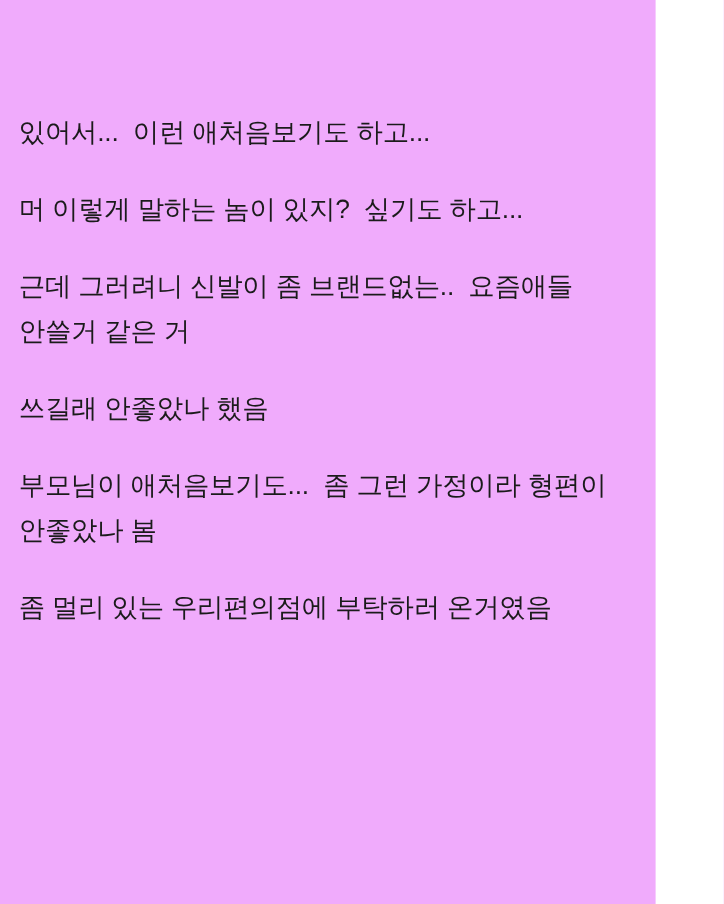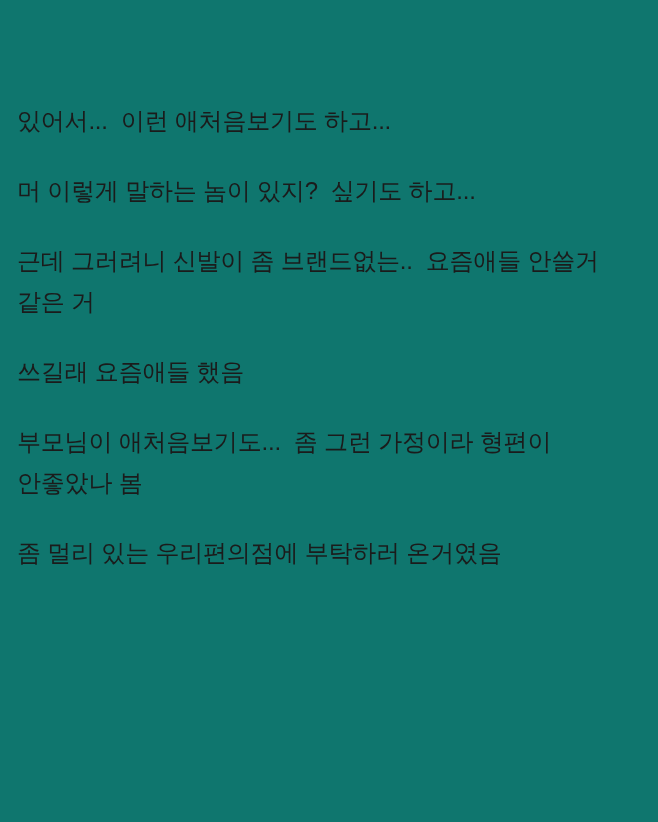--- a/index.html
+++ b/index.html
@@ -8,23 +8,23 @@
   }
   body {
     width: 658px;
     height: 822px;
     background: #ffffff;
     overflow: hidden;
     font-family: "Liberation Sans", "DejaVu Sans", sans-serif;
   }
   .page {
     box-sizing: border-box;
-    width: 658px;
+    width: 596px;
     height: 822px;
-    background: #0f766e;
+    background: #f0abfc;
     padding: 100px 18px 0 17px;
   }
   .post-body {
     max-width: 616px;
   }
   .para {
     margin: 0 0 29px 0;
     font-size: 24px;
     line-height: 41px;
     font-weight: 500;
@@ -36,17 +36,17 @@
   }
 </style>
 </head>
 <body>
 
 <div class="page">
   <div class="post-body">
     <p class="para">있어서...  이런 애처음보기도 하고...</p>
     <p class="para">머 이렇게 말하는 놈이 있지?  싶기도 하고...</p>
     <p class="para">근데 그러려니 신발이 좀 브랜드없는..  요즘애들 안쓸거 같은 거</p>
-    <p class="para">쓰길래 요즘애들 했음</p>
+    <p class="para">쓰길래 안좋았나 했음</p>
     <p class="para">부모님이 애처음보기도...  좀 그런 가정이라 형편이 안좋았나 봄</p>
     <p class="para">좀 멀리 있는 우리편의점에 부탁하러 온거였음</p>
   </div>
 </div>
 
 </body></html>

